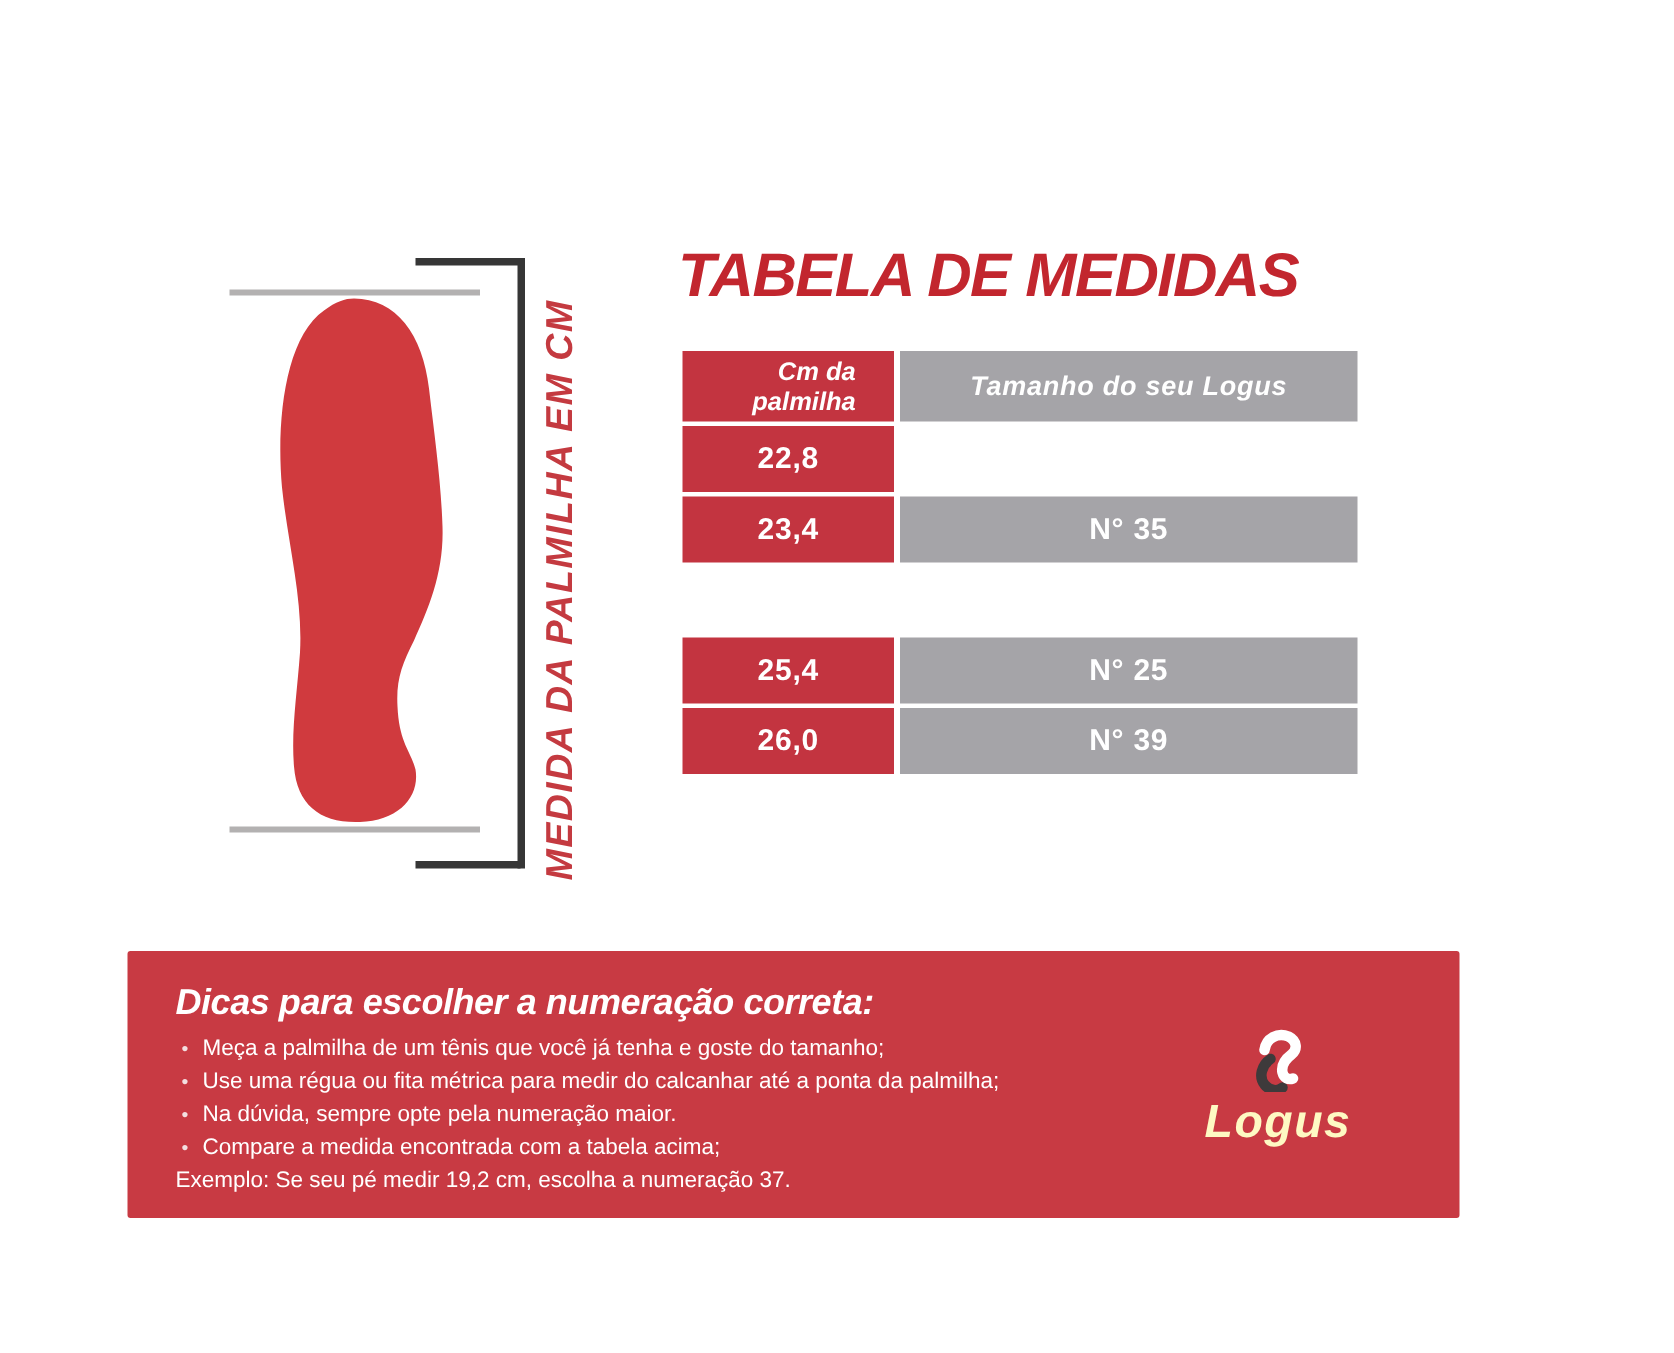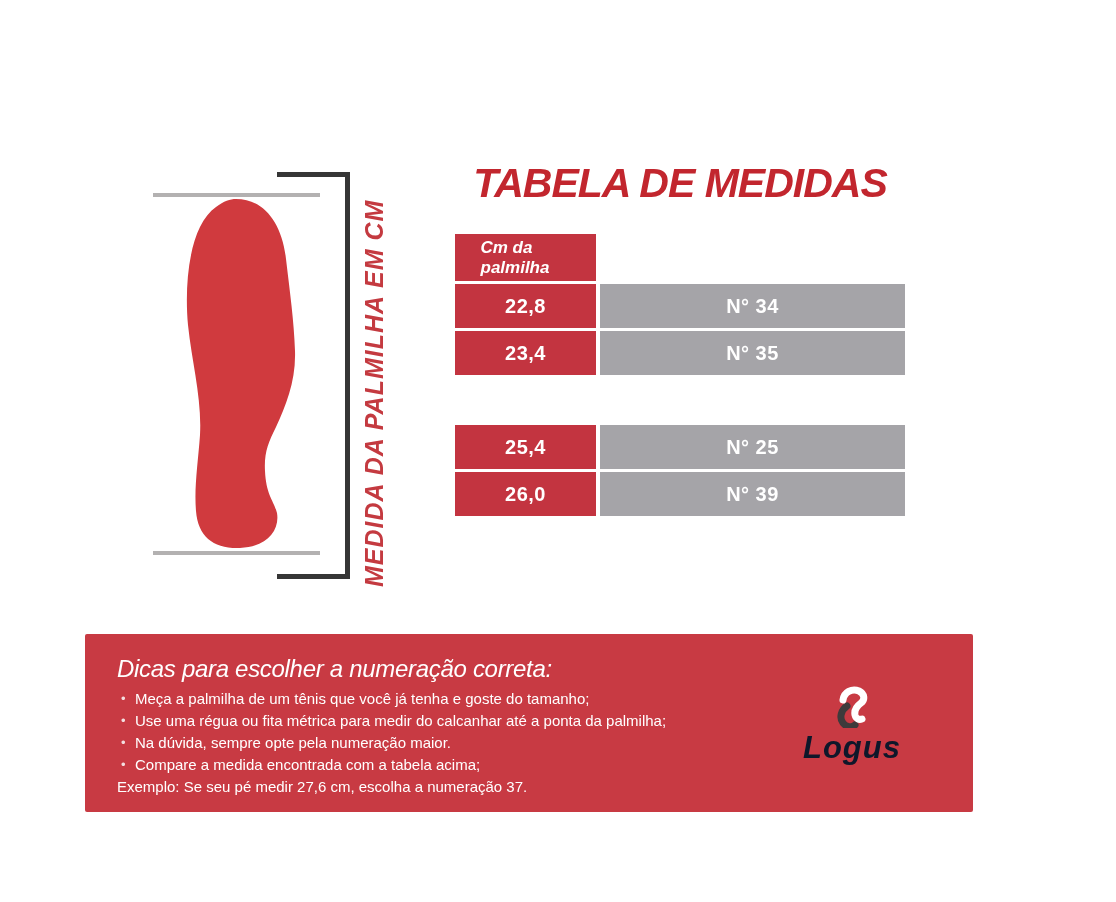--- a/index.html
+++ b/index.html
@@ -19,58 +19,58 @@
   .vertical-label{
     position:absolute;left:350px;top:192px;width:48px;height:402px;
     writing-mode:vertical-rl;transform:rotate(180deg);
     display:flex;align-items:center;justify-content:center;
     font-size:25px;font-style:italic;font-weight:bold;letter-spacing:1px;
     color:#c43a40;white-space:nowrap;
   }
   
   .table-title{
     position:absolute;left:452px;top:160px;width:456px;
-    text-align:center;font-size:41px;font-weight:bold;font-style:italic;
+    text-align:left;font-size:41px;font-weight:bold;font-style:italic;
     letter-spacing:-1px;color:#c2262e;white-space:nowrap;
   }
   
   .size-table{position:absolute;left:455px;top:234px;width:450px;}
   .trow{display:flex;margin-bottom:3px;}
-  .cell{display:flex;align-items:center;justify-content:center;color:#ffffff;text-align:left;}
+  .cell{display:flex;align-items:center;justify-content:center;color:#ffffff;text-align:right;}
   .cell.c1{width:141px;margin-right:4px;background:#c33440;}
   .cell.c2{flex:1;background:#a5a4a8;}
   .trow.head{height:47px;}
   .trow.head .cell{font-weight:bold;font-style:italic;}
   .trow.head .c1{font-size:17px;line-height:1.15;}
   .trow.head .c1 span{display:block;max-width:90px;}
   .trow.head .c2{font-size:18px;letter-spacing:.5px;}
   .trow.data{height:44px;}
   .trow.data .cell{font-size:20px;font-weight:bold;letter-spacing:.5px;}
   
   .tips-banner{
     position:absolute;left:85px;top:634px;width:888px;height:178px;
     background:#c83a43;border-radius:2px;color:#ffffff;
   }
   .tips-heading{
     position:absolute;left:32px;top:21px;
-    font-size:24px;font-weight:normal;font-style:italic;letter-spacing:-.3px;
+    font-size:24px;font-weight:bold;font-style:italic;letter-spacing:-.3px;
     white-space:nowrap;
   }
   .tips-list{position:absolute;left:32px;top:54px;width:640px;}
   .tip-item{
     position:relative;padding-left:18px;font-size:15px;line-height:22px;white-space:nowrap;
   }
   .tip-item::before{
     content:"•";position:absolute;left:4px;top:0;font-size:13px;line-height:22px;color:#f3dfe0;
   }
   .tips-example{font-size:15px;line-height:22px;white-space:nowrap;}
   .brand{position:absolute;left:682px;top:52px;width:170px;text-align:center;}
   .brand-icon{display:block;margin:0 auto 2px auto;}
   .brand-name{
-    font-size:31px;font-weight:bold;font-style:italic;letter-spacing:1px;color:#0f172a;
+    font-size:31px;font-weight:bold;font-style:italic;letter-spacing:1px;color:#fef9c3;
   }
 </style>
 </head>
 <body>
 
 <div class="stage">
 
   <svg class="insole-svg" width="128" height="352" viewBox="0 0 128 352" aria-hidden="true">
     <path fill="#d03a3e" d="
       M 64 2
@@ -93,24 +93,24 @@
   <div class="bracket tick-bottom"></div>
   <div class="vertical-label">MEDIDA DA PALMILHA EM CM</div>
 
   <div class="table-title">TABELA DE MEDIDAS</div>
 
   <div class="size-table">
     <div class="trow head">
       <div class="cell c1">
         <span>Cm da palmilha</span>
       </div>
+      <div class="cell c2">Tamanho do seu Logus</div>
     </div>
     <div class="trow data">
       <div class="cell c1">22,8</div>
-      <div class="cell c2">N° 34</div>
     </div>
     <div class="trow data">
       <div class="cell c1">23,4</div>
       <div class="cell c2">N° 35</div>
     </div>
     <div class="trow data">
     </div>
     <div class="trow data">
       <div class="cell c1">25,4</div>
       <div class="cell c2">N° 25</div>
@@ -121,21 +121,21 @@
     </div>
   </div>
 
   <div class="tips-banner">
     <div class="tips-heading">Dicas para escolher a numeração correta:</div>
     <div class="tips-list">
       <div class="tip-item">Meça a palmilha de um tênis que você já tenha e goste do tamanho;</div>
       <div class="tip-item">Use uma régua ou fita métrica para medir do calcanhar até a ponta da palmilha;</div>
       <div class="tip-item">Na dúvida, sempre opte pela numeração maior.</div>
       <div class="tip-item">Compare a medida encontrada com a tabela acima;</div>
-      <div class="tips-example">Exemplo: Se seu pé medir 27,6 cm, escolha a numeração 37.</div>
+      <div class="tips-example">Exemplo: Se seu pé medir 19,2 cm, escolha a numeração 37.</div>
     </div>
     <div class="brand">
       <svg class="brand-icon" width="36" height="42" viewBox="0 0 36 42" aria-hidden="true">
         <path d="M13 20 C7 24 5 32 9 37 C12 41 18 42 21 39" stroke="#3e3a3b" stroke-width="7" fill="none" stroke-linecap="round"></path>
         <path d="M9 14 C10 6 18 2 25 5 C31 8 31 14 27 17 C23 20 20 24 21 29 C22 33 25 34 28 33" stroke="#ffffff" stroke-width="7" fill="none" stroke-linecap="round"></path>
       </svg>
       <div class="brand-name">Logus</div>
     </div>
   </div>
 

